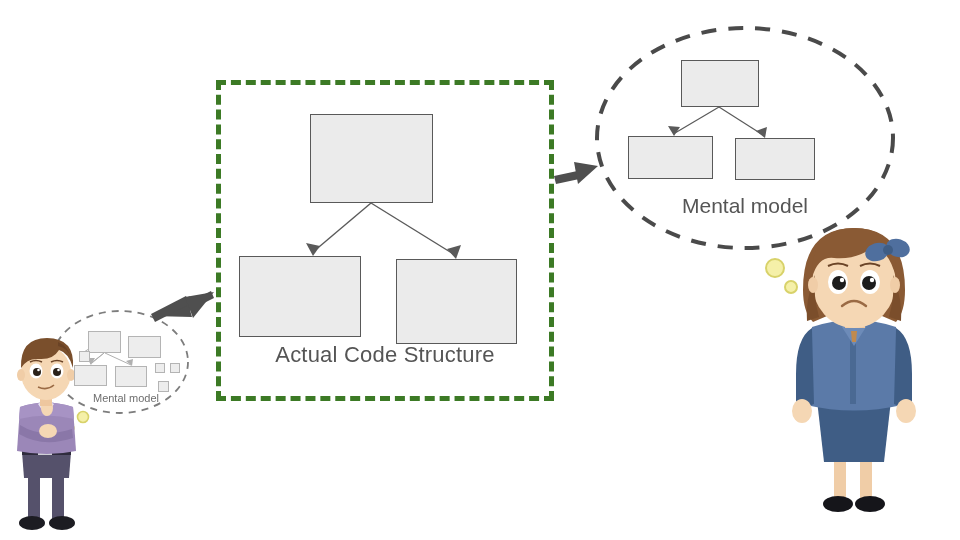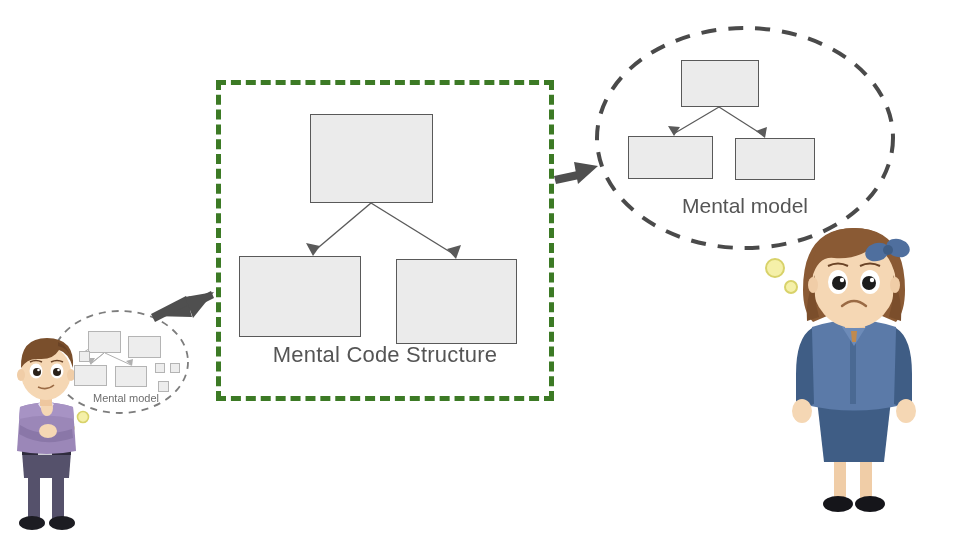--- a/index.html
+++ b/index.html
@@ -266,21 +266,21 @@
       <path d="M 842 306 q 12 -10 24 0" stroke="#9a6a44" stroke-width="2.4" fill="none" stroke-linecap="round"></path>
     </g>
   </svg>
 
   <div id="code-panel"></div>
 
   <div class="node-box" id="code-root"></div>
   <div class="node-box" id="code-left"></div>
   <div class="node-box" id="code-right"></div>
 
-  <div id="code-caption">Mental Code Structure</div>
+  <div id="code-caption">Actual Code Structure</div>
 
   <div id="bubble-right-boxes">
     <div class="node-box" id="mm-root"></div>
     <div class="node-box" id="mm-left"></div>
     <div class="node-box" id="mm-right"></div>
   </div>
   <div id="bubble-right-caption">Mental model</div>
 
   <div id="bubble-left-boxes">
     <div class="mini-box" id="lm-top"></div>

